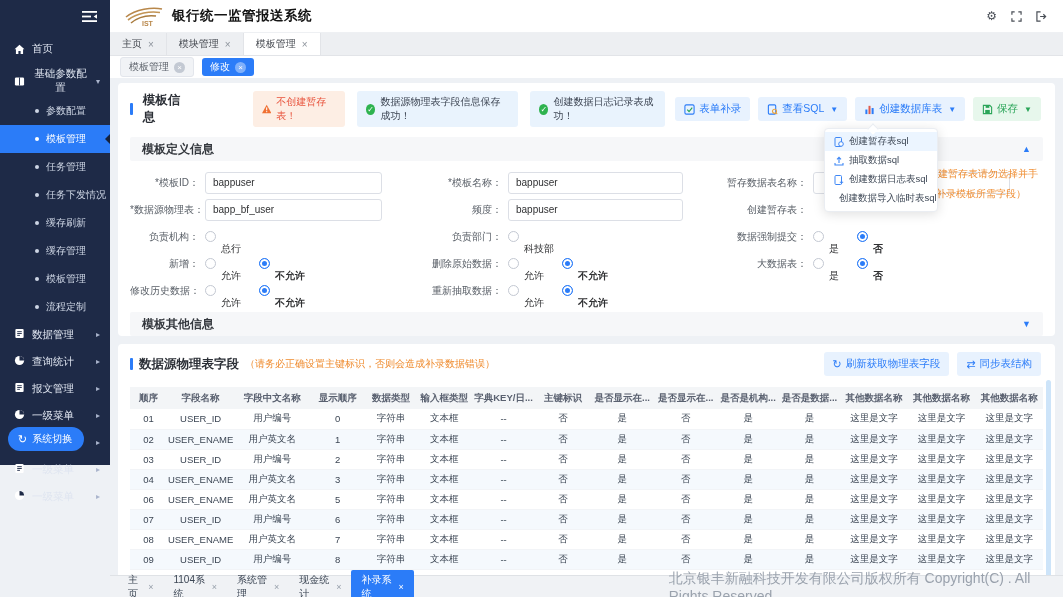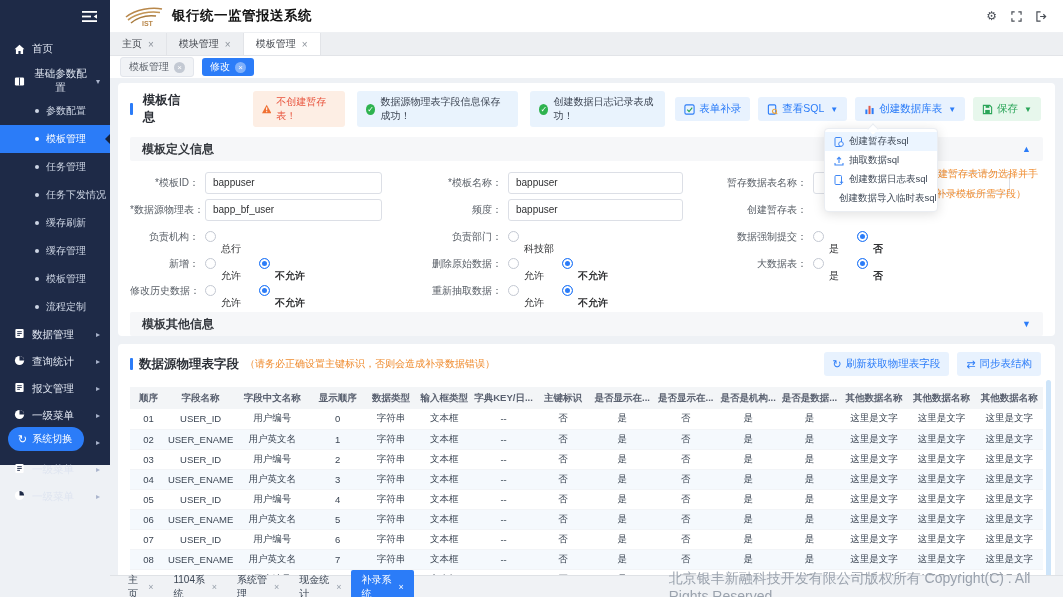--- a/index.html
+++ b/index.html
@@ -614,37 +614,20 @@
             <td>否</td>
             <td>是</td>
             <td>否</td>
             <td>是</td>
             <td>是</td>
             <td>这里是文字</td>
             <td>这里是文字</td>
             <td>这里是文字</td>
           </tr>
           <tr>
-            <td>05</td>
-            <td>USER_ID</td>
-            <td>用户编号</td>
-            <td>4</td>
-            <td>字符串</td>
-            <td>文本框</td>
-            <td>--</td>
-            <td>否</td>
-            <td>是</td>
-            <td>否</td>
-            <td>是</td>
-            <td>是</td>
-            <td>这里是文字</td>
-            <td>这里是文字</td>
-            <td>这里是文字</td>
-          </tr>
-          <tr>
             <td>06</td>
             <td>USER_ENAME</td>
             <td>用户英文名</td>
             <td>5</td>
             <td>字符串</td>
             <td>文本框</td>
             <td>--</td>
             <td>否</td>
             <td>是</td>
             <td>否</td>

